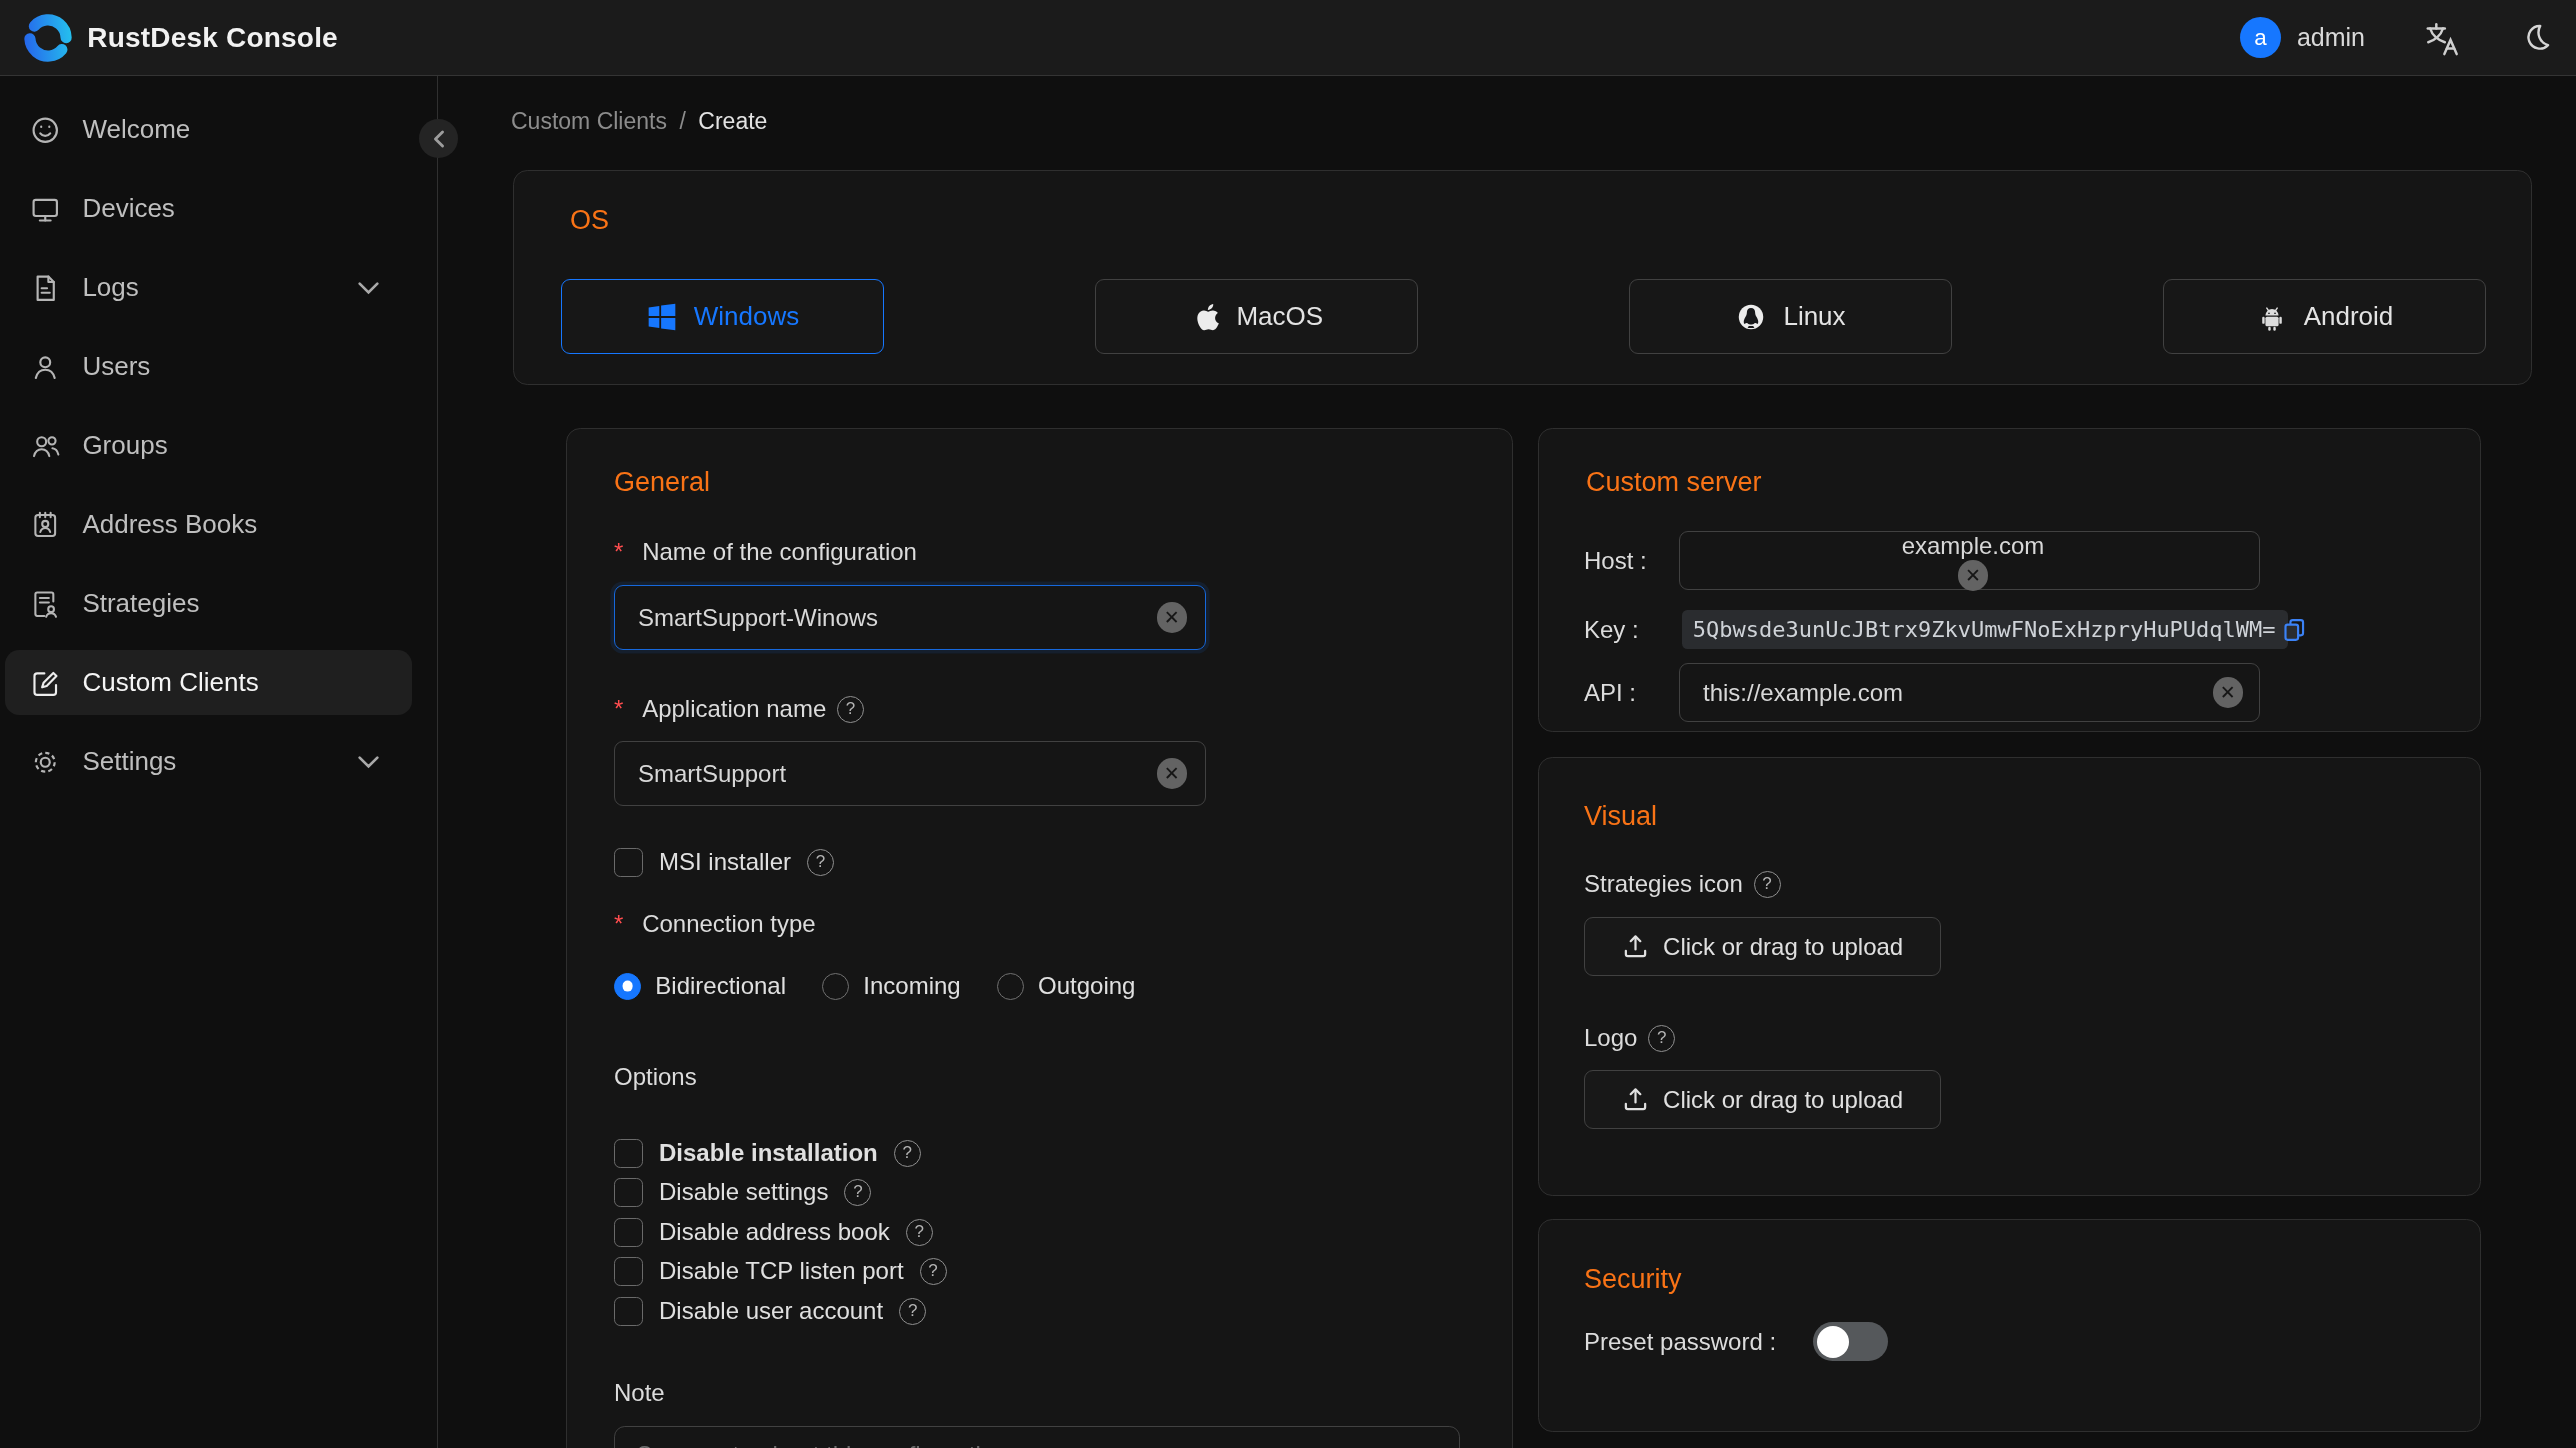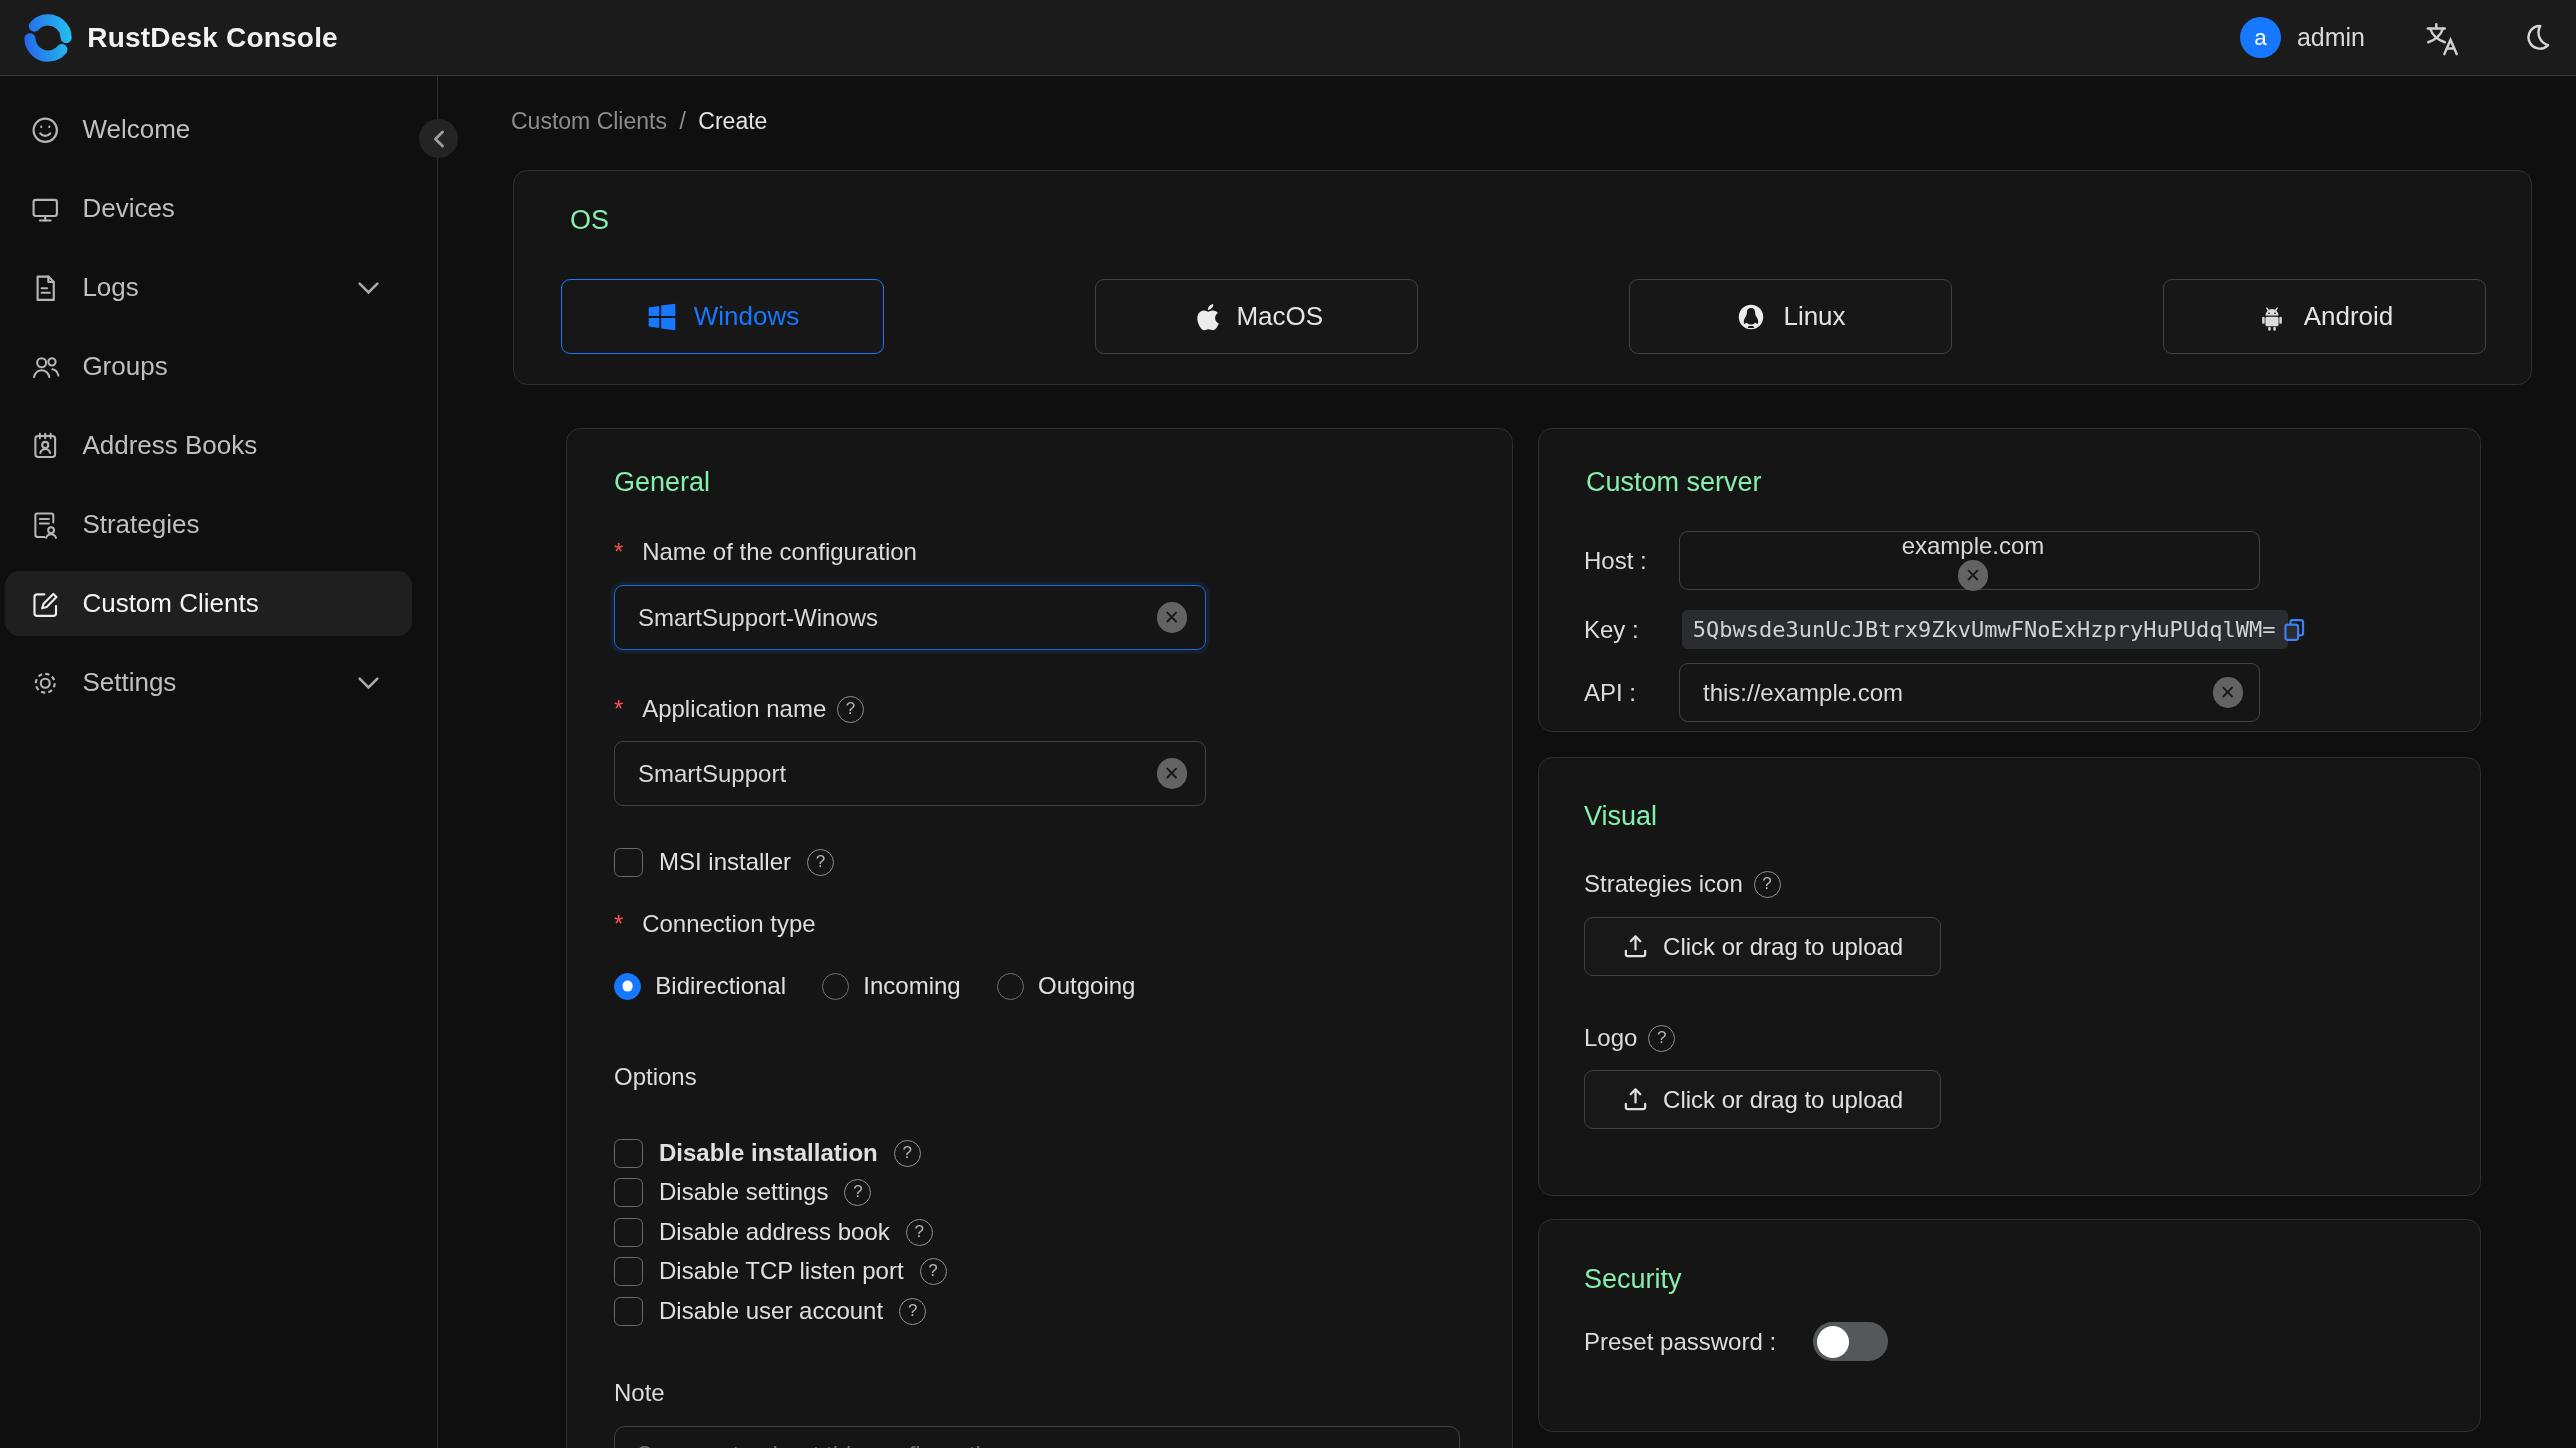--- a/index.html
+++ b/index.html
@@ -33,21 +33,21 @@
     border-radius:50%; background:#242424; display:flex; align-items:center; justify-content:center;
     z-index:25; cursor:pointer; }
 
   
   .content { position:absolute; left:439px; top:76px; right:0; bottom:0; }
   .breadcrumb { position:absolute; left:72px; top:32px; font-size:23px; color:#8c8c8c; display:flex; gap:12.5px; }
   .breadcrumb .crumb-link { cursor:pointer; }
   .breadcrumb .current { color:#e3e3e3; }
 
   .card { position:absolute; background:#151515; border:0.9px solid #2f2f2f; border-radius:14.3px; }
-  .card-title { position:absolute; left:47px; font-size:27px; font-weight:500; color:#86efac; }
+  .card-title { position:absolute; left:47px; font-size:27px; font-weight:500; color:#f97316; }
 
   
   .os-card   { left:74px;  top:94px; width:2019px; height:215px; }
   .os-card .card-title { left:56px; top:34px; }
   .os-row { position:absolute; left:47px; right:45px; top:108px; height:75px;
     display:flex; justify-content:space-between; }
   .os-btn { width:323px; height:75px; border:0.9px solid #414141; border-radius:9px; background:#171717;
     display:flex; align-items:center; justify-content:center; gap:16px; font-size:26px; color:#e3e3e3; cursor:pointer; }
   .os-btn.selected { border:1.3px solid #1677ff; color:#1677ff; }
 
@@ -176,20 +176,29 @@
             <line x1="13" y1="17" x2="19" y2="17"></line>
               <line x1="13" y1="22" x2="22" y2="22"></line>
           </svg>
           <span>Logs</span>
           <svg class="side-chevron" width="23" height="14.3" viewBox="0 0 26 16" fill="none" stroke="#a8a8a8" stroke-width="3" stroke-linecap="round">
             <polyline points="3,3 13,13 23,3"></polyline>
           </svg>
         </div>
       </div>
 
+      <div class="side-item">
+        <div class="inner">
+          <svg width="30.5" height="30.5" viewBox="0 0 34 34" fill="none" stroke="#b5b5b5" stroke-width="2.4" stroke-linecap="round">
+            <circle cx="17" cy="11.5" r="5.5"></circle>
+              <path d="M6.5 29c1.5-6.2 5.2-9.2 10.5-9.2s9 3 10.5 9.2"></path>
+          </svg>
+          <span>Users</span>
+        </div>
+      </div>
 
       <div class="side-item">
         <div class="inner">
           <svg width="30.5" height="30.5" viewBox="0 0 34 34" fill="none" stroke="#b5b5b5" stroke-width="2.3" stroke-linecap="round">
             <circle cx="13" cy="12" r="5"></circle>
               <path d="M4.5 28c1.2-5 4.1-7.6 8.5-7.6s7.3 2.6 8.5 7.6"></path>
             <circle cx="24.5" cy="11" r="4"></circle>
               <path d="M25 19.3c3.4.4 5.6 2.7 6.6 7"></path>
           </svg>
           <span>Groups</span>

